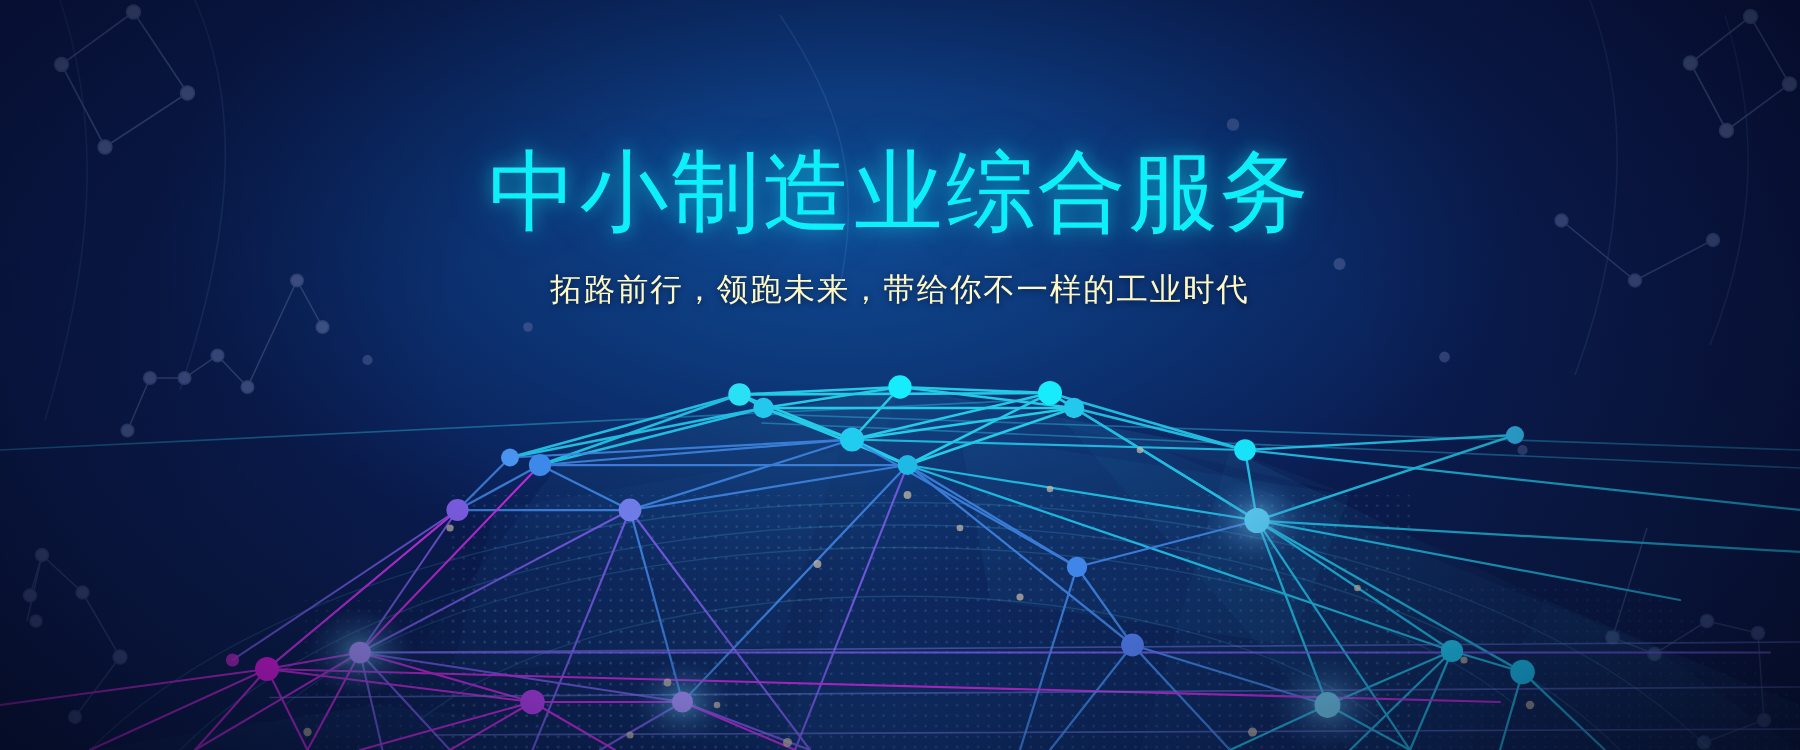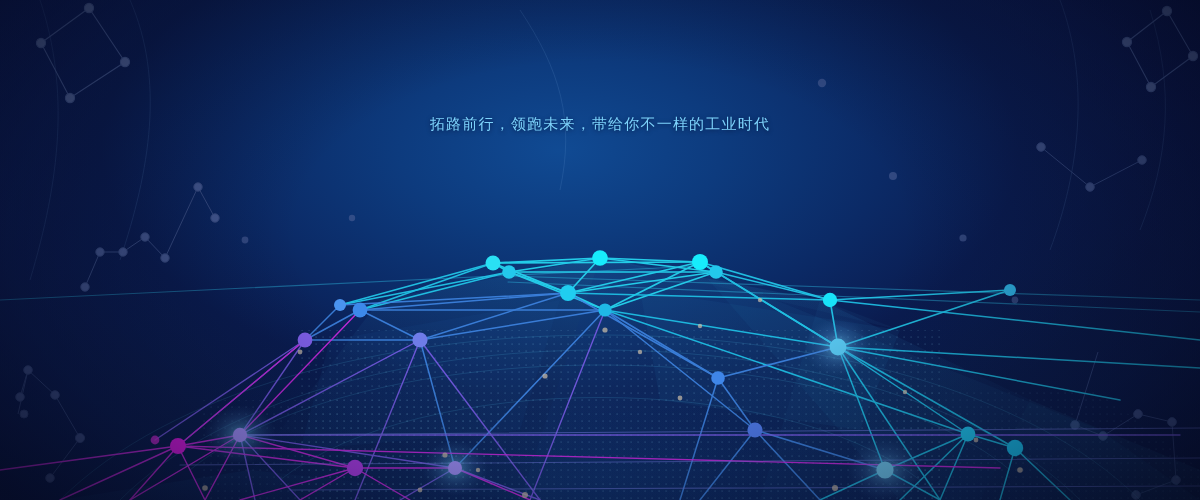--- a/index.html
+++ b/index.html
@@ -27,21 +27,21 @@
   #text-block{
     position:absolute;left:0;top:96px;width:1200px;text-align:center;
   }
   #hero-title{
     margin:0;font-size:59px;line-height:1.08;font-weight:400;
     color:#0df0fa;letter-spacing:2px;
     text-shadow:0 0 12px rgba(13,240,250,.55),0 0 30px rgba(10,180,230,.35);
     white-space:nowrap;
   }
   #hero-sub{
-    margin:19px 0 0 0;font-size:15px;font-weight:400;color:#7dd3fc;
+    margin:19px 0 0 0;font-size:21px;font-weight:400;color:#fef9c3;
     letter-spacing:1.2px;white-space:nowrap;
     text-shadow:0 1px 4px rgba(0,10,40,.65);
   }
 </style>
 </head>
 <body>
 
 <div id="banner">
 
   <div class="layer" id="bg-base"></div>
@@ -371,16 +371,17 @@
       <circle cx="420" cy="490" r="2.4"></circle>
         <circle cx="680" cy="398" r="2.4"></circle>
       <circle cx="905" cy="392" r="2.2"></circle>
         <circle cx="205" cy="488" r="2.8"></circle>
     </g>
   </svg>
 
   <div class="layer" id="vignette"></div>
 
   <div id="text-block">
+    <h1 id="hero-title">中小制造业综合服务</h1>
     <p id="hero-sub">拓路前行，领跑未来，带给你不一样的工业时代</p>
   </div>
 
 </div>
 
 </body></html>

